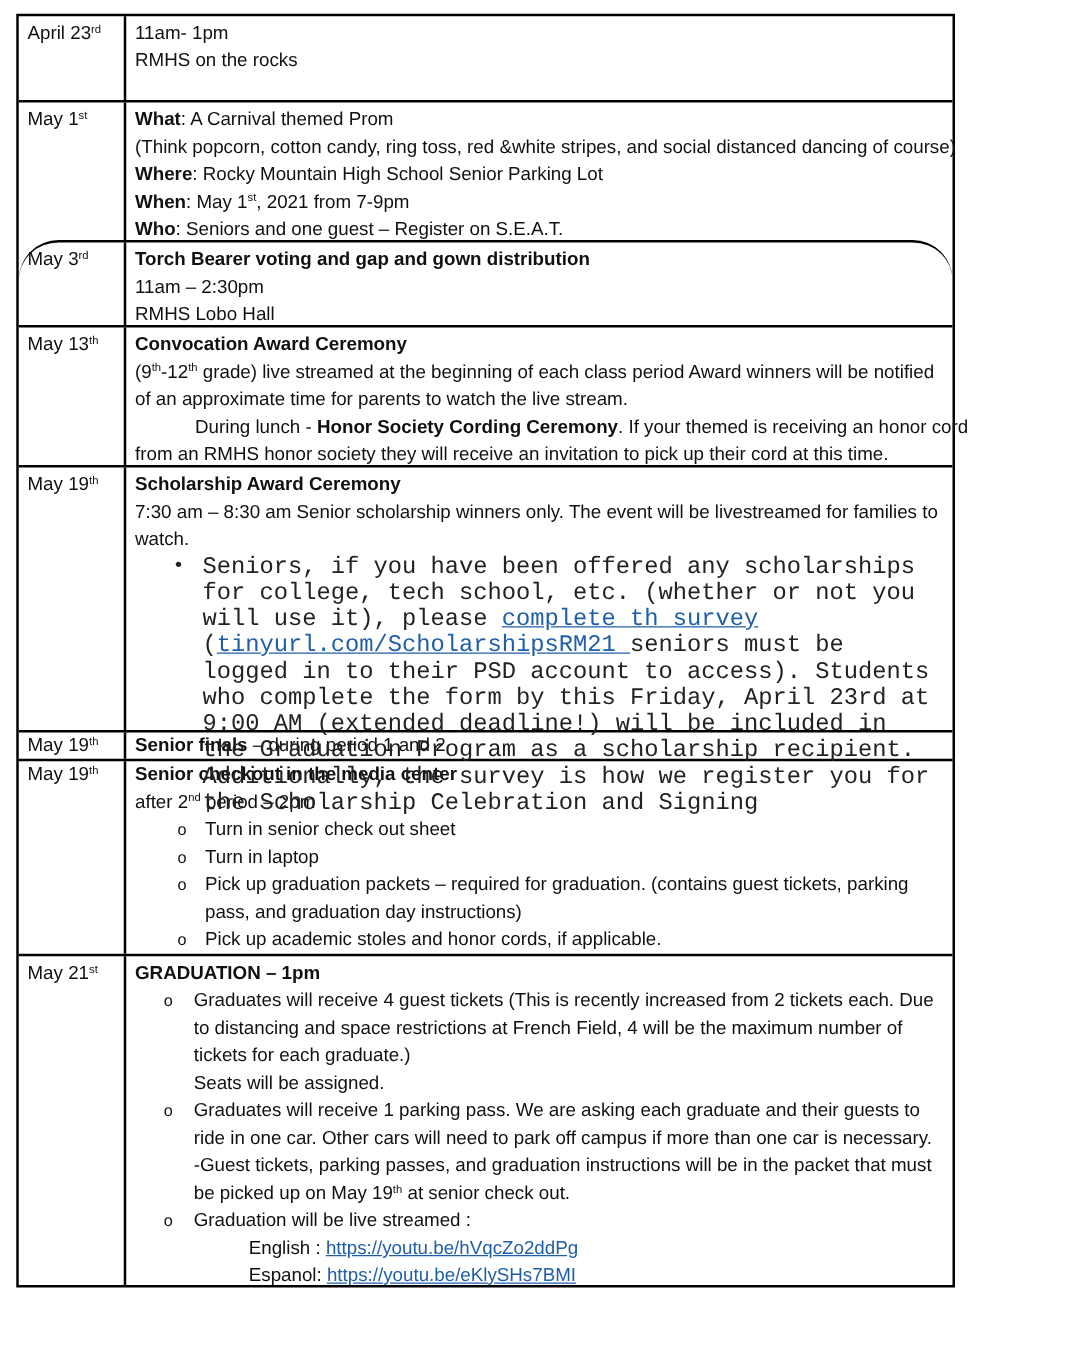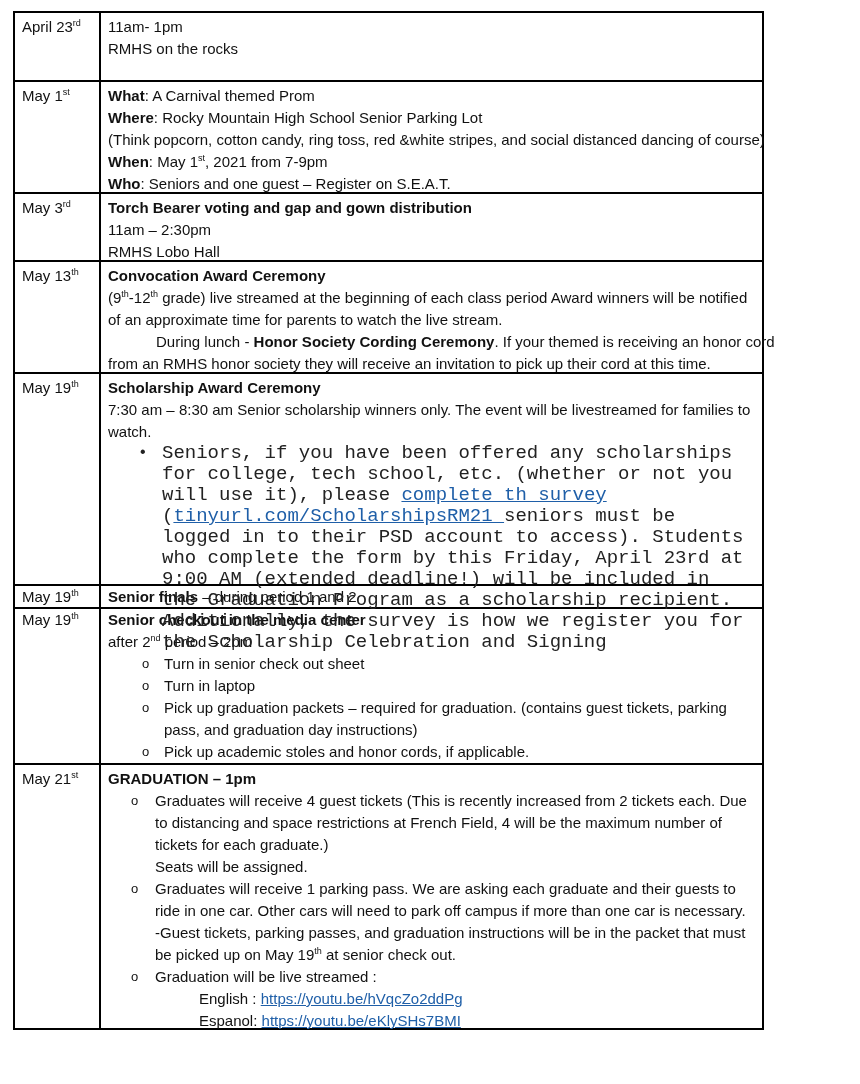--- a/index.html
+++ b/index.html
@@ -37,28 +37,28 @@
     <div class="body">
       <div class="line">11am- 1pm</div>
       <div class="line">RMHS on the rocks</div>
     </div>
   </div>
 
   <div class="row" style="height:112px;">
     <div class="date"><span>May 1</span><sup>st</sup></div>
     <div class="body center">
       <div class="line"><span class="b">What</span><span>:  A Carnival themed Prom</span></div>
+      <div class="line">(Think popcorn, cotton candy, ring toss, red &amp;white stripes, and social distanced dancing of course)</div>
       <div class="line"><span class="b">Where</span><span>: Rocky Mountain High School Senior Parking Lot</span></div>
-      <div class="line">(Think popcorn, cotton candy, ring toss, red &amp;white stripes, and social distanced dancing of course)</div>
       <div class="line"><span class="b">When</span><span>: May 1</span><sup>st</sup><span>, 2021 from 7-9pm</span></div>
       <div class="line"><span class="b">Who</span><span>: Seniors and one guest – Register on S.E.A.T.</span></div>
     </div>
   </div>
 
-  <div class="row" style="height:68px;">
+  <div class="row" style="height:68px;border-radius:32px;">
     <div class="date"><span>May 3</span><sup>rd</sup></div>
     <div class="body">
       <div class="b line">Torch Bearer voting and gap and gown distribution</div>
       <div class="line">11am – 2:30pm</div>
       <div class="line">RMHS Lobo Hall</div>
     </div>
   </div>
 
   <div class="row" style="height:112px;">
     <div class="date"><span>May 13</span><sup>th</sup></div>

